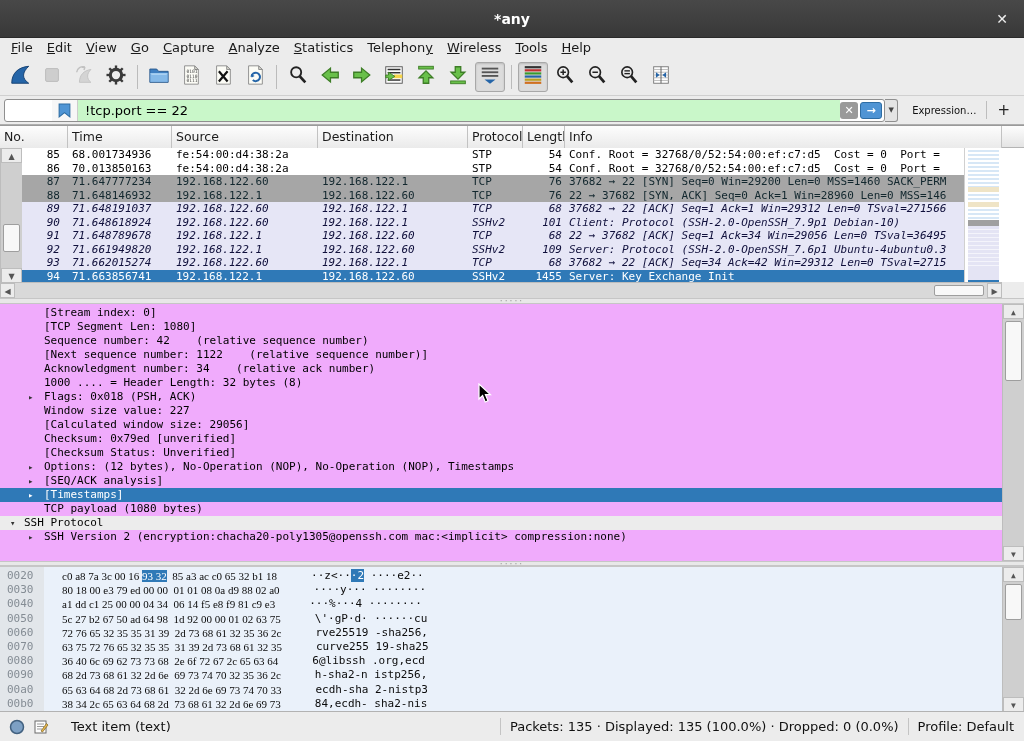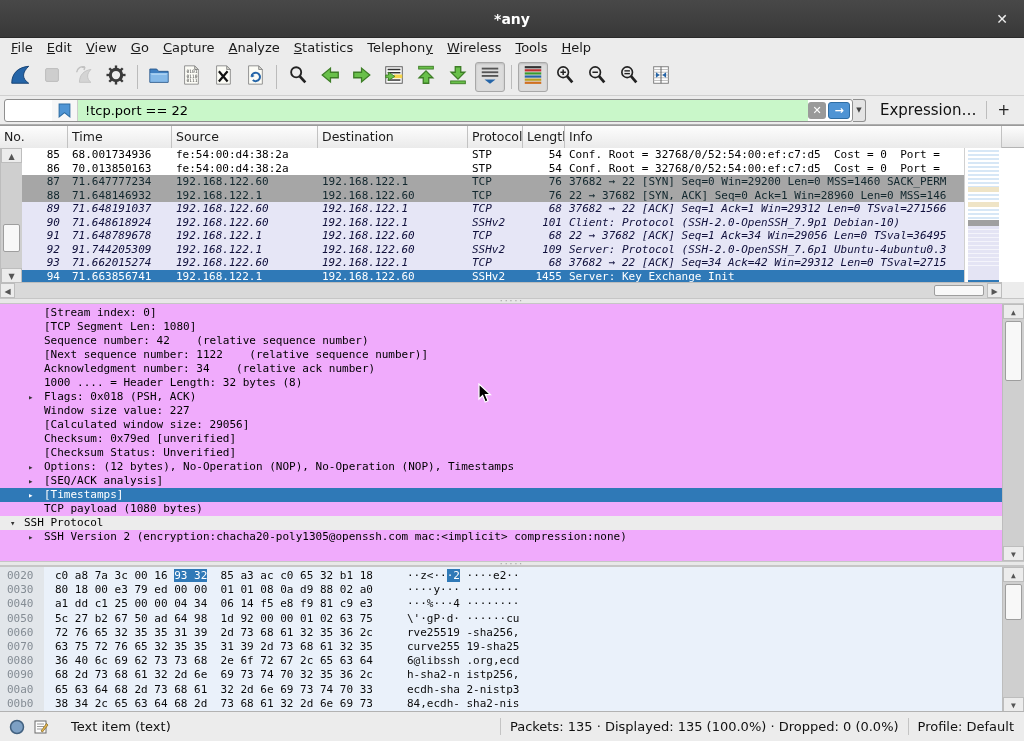--- a/index.html
+++ b/index.html
@@ -27,21 +27,21 @@
   
   .filterbar { height:29px; background:#ececec; display:flex; align-items:center; padding:0 6px 0 4px; border-bottom:1px solid #aeaeae; }
   .fwidget { flex:1; height:23px; display:flex; border:1px solid #8f8f8f; border-radius:3px; background:#ffffff; overflow:hidden; align-items:stretch;padding-left:47px; }
   .fbookmark { width:26px; background:#f7f7f7; border-right:1px solid #cccccc; display:flex; align-items:center; justify-content:center; }
   .fbookmark svg { width:13px; height:15px; }
   .finput { flex:1; border:none; outline:none; background:#c9f7c9; font-family:"DejaVu Sans","Liberation Sans",sans-serif; font-size:13px; padding:0 7px; color:#000; }
   .fbtn { display:flex; align-items:center; justify-content:center; margin:2px 2px 2px 0; border-radius:3px; font-size:11px; font-weight:bold; color:#ffffff; }
   .fclear { width:18px; background:#9a9a9a; }
   .fapply { width:22px; background:#4f94d4; border:1px solid #2e6da4; }
   .fcaret { width:13px; height:23px; border:1px solid #8f8f8f; border-left:none; border-radius:0 3px 3px 0; background:#e4e4e4; font-size:7px; color:#444; display:flex; align-items:center; justify-content:center; }
-  .fexpr { font-size:15px; color:#111; padding:0 10px 0 14px; }
+  .fexpr { font-size:10px; color:#111; padding:0 10px 0 14px; }
   .fsep { width:1px; height:18px; background:#bdbdbd; }
   .fplus { font-size:15px; color:#222; padding:0 8px 0 10px; }
 
   
   .packet-area { height:173px; position:relative; background:#ffffff; border-top:1px solid #9a9a9a; }
   .phead { position:absolute; top:0; left:0; right:22px; height:30px; display:flex; background:linear-gradient(#fdfdfd,#e4e4e4); border-bottom:1px solid #b4b4b4; }
   .phc { font-size:12.5px; color:#1c1c1c; padding:3px 0 0 4px; border-right:1px solid #c2c2c2; overflow:hidden; white-space:nowrap; }
   .pcornerhead { position:absolute; top:0; right:0; width:22px; height:22px; background:linear-gradient(#fdfdfd,#e4e4e4); border-bottom:1px solid #b4b4b4; }
   .prows { position:absolute; top:22px; left:0; right:60px; height:135px; overflow:hidden; background:#fff; font-family:"DejaVu Sans Mono","Liberation Mono",monospace; font-size:11px; }
   .prow { display:flex; height:13.5px; line-height:13.5px; white-space:pre; position:relative; }
@@ -85,21 +85,21 @@
   .dline.shaded { background:#ececec; }
   .dline.sel { background:#2f79b7; color:#ffffff; }
   .dline.sel .exp { color:#ffffff; }
 
   
   .hexpane { height:145px; position:relative; overflow:hidden; font-family:"DejaVu Sans Mono","Liberation Mono",monospace; font-size:11px; background:linear-gradient(90deg,#e2e6ea 0 44px,#eaf1fa 44px); border-top:1px solid #c6c6c6; }
   .hscroll2 { position:absolute; top:0; right:0; width:22px; height:145px; }
   .hrows { position:absolute; top:2px; left:0; right:22px; }
   .hrow { height:14.2px; line-height:14.2px; white-space:pre; display:flex; }
   .hoff { width:44px; padding-left:7px; color:#848c94; }
-  .hbytes { padding-left:11px; color:#0a0a0a; }
+  .hbytes { padding-left:18px; color:#0a0a0a;font-family:Liberation Serif, serif; }
   .hascii { padding-left:34px; color:#0a0a0a; }
   .hsel { background:#2f79b7; color:#ffffff; }
 
   
   .statusbar { height:30px; background:#ececec; border-top:1px solid #b2b2b2; display:flex; align-items:center; font-size:13px; color:#111; }
   .sicon { margin-left:9px; display:flex; align-items:center; }
   .sfield { margin-left:22px; }
   .sspacer { flex:1; }
   .ssep { width:1px; height:17px; background:#c4c4c4; margin:0 9px; }
   .sstats { white-space:nowrap; }
@@ -339,21 +339,21 @@
       </div>
     <div class="pcornerhead"></div>
     <div class="prows" id="prows">
         <div class="prow white"><span class="c0 w0">85</span><span class="c1 w1">68.001734936</span><span class="c2 w2">fe:54:00:d4:38:2a</span><span class="c3 w3"></span><span class="c4 w4">STP</span><span class="c5 w5">54</span><span class="c6 w6">Conf. Root = 32768/0/52:54:00:ef:c7:d5  Cost = 0  Port = </span></div>
         <div class="prow white"><span class="c0 w0">86</span><span class="c1 w1">70.013850163</span><span class="c2 w2">fe:54:00:d4:38:2a</span><span class="c3 w3"></span><span class="c4 w4">STP</span><span class="c5 w5">54</span><span class="c6 w6">Conf. Root = 32768/0/52:54:00:ef:c7:d5  Cost = 0  Port = </span></div>
         <div class="prow gray"><span class="c0 w0">87</span><span class="c1 w1">71.647777234</span><span class="c2 w2">192.168.122.60</span><span class="c3 w3">192.168.122.1</span><span class="c4 w4">TCP</span><span class="c5 w5">76</span><span class="c6 w6">37682 → 22 [SYN] Seq=0 Win=29200 Len=0 MSS=1460 SACK_PERM</span><i class="br top"></i></div>
         <div class="prow gray"><span class="c0 w0">88</span><span class="c1 w1">71.648146932</span><span class="c2 w2">192.168.122.1</span><span class="c3 w3">192.168.122.60</span><span class="c4 w4">TCP</span><span class="c5 w5">76</span><span class="c6 w6">22 → 37682 [SYN, ACK] Seq=0 Ack=1 Win=28960 Len=0 MSS=146</span><i class="br"></i></div>
         <div class="prow lav"><span class="c0 w0">89</span><span class="c1 w1">71.648191037</span><span class="c2 w2">192.168.122.60</span><span class="c3 w3">192.168.122.1</span><span class="c4 w4">TCP</span><span class="c5 w5">68</span><span class="c6 w6">37682 → 22 [ACK] Seq=1 Ack=1 Win=29312 Len=0 TSval=271566</span><i class="br"></i></div>
         <div class="prow lav"><span class="c0 w0">90</span><span class="c1 w1">71.648618924</span><span class="c2 w2">192.168.122.60</span><span class="c3 w3">192.168.122.1</span><span class="c4 w4">SSHv2</span><span class="c5 w5">101</span><span class="c6 w6">Client: Protocol (SSH-2.0-OpenSSH_7.9p1 Debian-10)</span><i class="br"></i></div>
         <div class="prow lav"><span class="c0 w0">91</span><span class="c1 w1">71.648789678</span><span class="c2 w2">192.168.122.1</span><span class="c3 w3">192.168.122.60</span><span class="c4 w4">TCP</span><span class="c5 w5">68</span><span class="c6 w6">22 → 37682 [ACK] Seq=1 Ack=34 Win=29056 Len=0 TSval=36495</span><i class="br"></i></div>
-        <div class="prow lav"><span class="c0 w0">92</span><span class="c1 w1">91.744205309</span><span class="c2 w2">192.168.122.1</span><span class="c3 w3">192.168.122.60</span><span class="c4 w4">SSHv2</span><span class="c5 w5">109</span><span class="c6 w6">Server: Protocol (SSH-2.0-OpenSSH_7.6p1 Ubuntu-4ubuntu0.3</span><i class="br"></i></div>
+        <div class="prow lav"><span class="c0 w0">92</span><span class="c1 w1">71.661949820</span><span class="c2 w2">192.168.122.1</span><span class="c3 w3">192.168.122.60</span><span class="c4 w4">SSHv2</span><span class="c5 w5">109</span><span class="c6 w6">Server: Protocol (SSH-2.0-OpenSSH_7.6p1 Ubuntu-4ubuntu0.3</span><i class="br"></i></div>
         <div class="prow lav"><span class="c0 w0">93</span><span class="c1 w1">71.662015274</span><span class="c2 w2">192.168.122.60</span><span class="c3 w3">192.168.122.1</span><span class="c4 w4">TCP</span><span class="c5 w5">68</span><span class="c6 w6">37682 → 22 [ACK] Seq=34 Ack=42 Win=29312 Len=0 TSval=2715</span><i class="br"></i></div>
         <div class="prow sel"><span class="c0 w0">94</span><span class="c1 w1">71.663856741</span><span class="c2 w2">192.168.122.1</span><span class="c3 w3">192.168.122.60</span><span class="c4 w4">SSHv2</span><span class="c5 w5">1455</span><span class="c6 w6">Server: Key Exchange Init</span><i class="br selbr"></i></div>
       </div>
     <div class="minimap">
       <div class="seg" style="height:39px;background:repeating-linear-gradient(180deg,#ffffff 0 2px,#d7e7f6 2px 4px);"></div>
       <div class="seg" style="height:5px;background:#efe4c6;"></div>
       <div class="seg" style="height:10px;background:repeating-linear-gradient(180deg,#ffffff 0 2px,#d7e7f6 2px 4px);"></div>
       <div class="seg" style="height:5px;background:#efe4c6;"></div>
       <div class="seg" style="height:13px;background:repeating-linear-gradient(180deg,#ffffff 0 2px,#d7e7f6 2px 4px);"></div>
       <div class="seg" style="height:6px;background:#a0a0a0;"></div>

